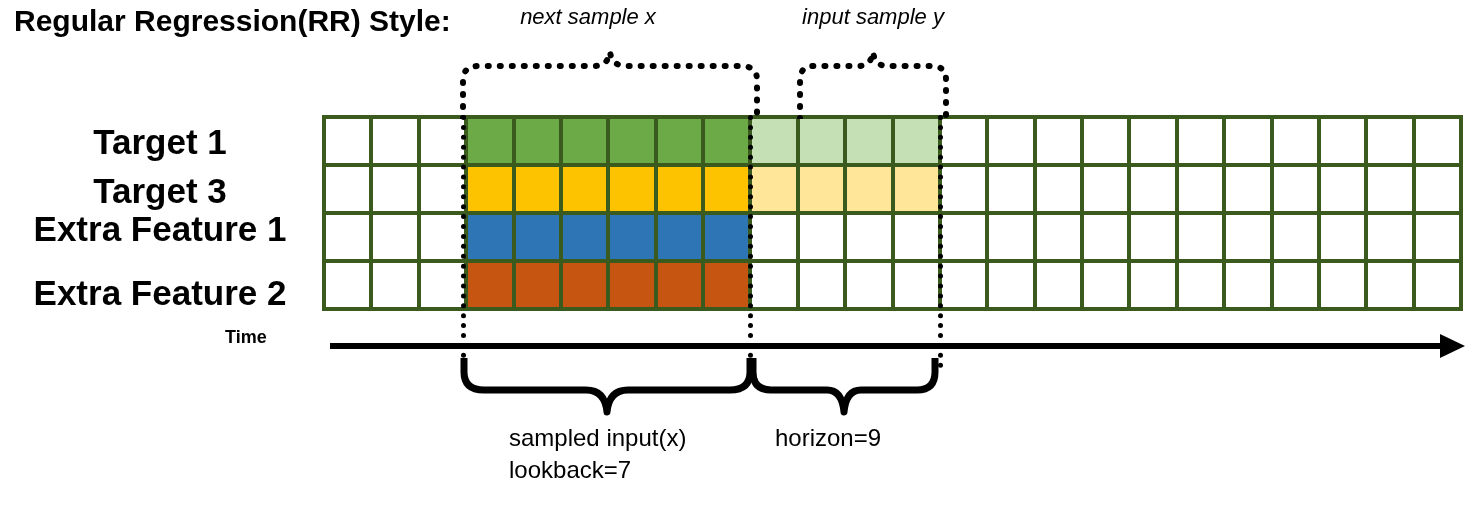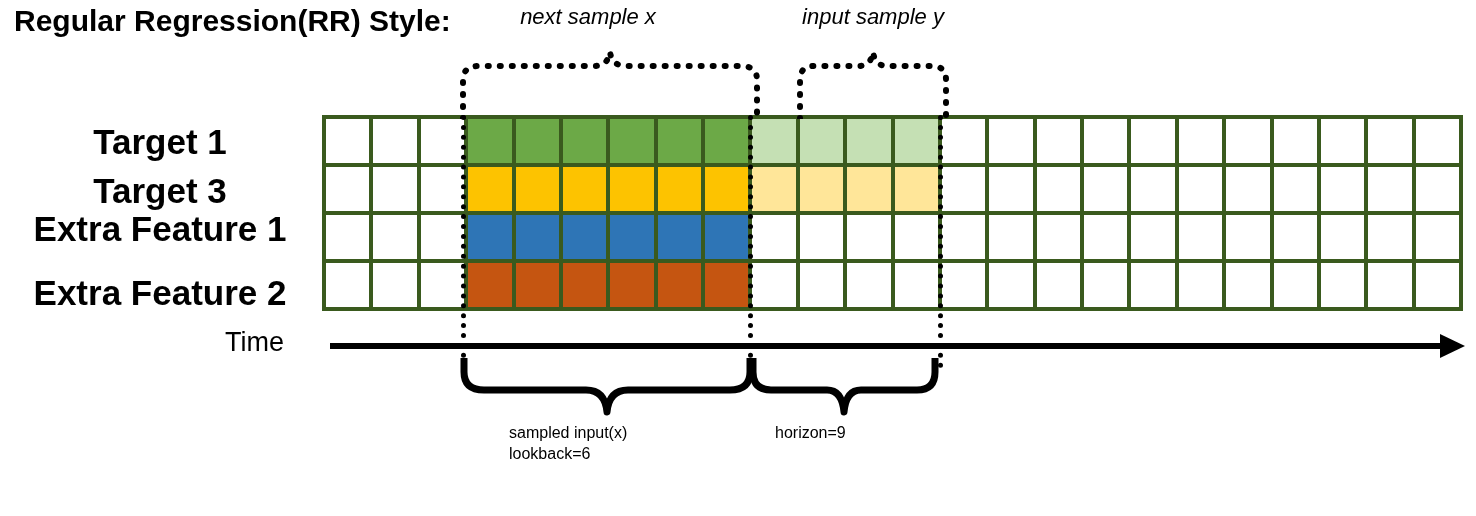--- a/index.html
+++ b/index.html
@@ -29,21 +29,21 @@
     box-sizing:border-box;
     padding:4px;
     gap:4px;
   }
   .grow{ display:flex; flex:1 1 0; gap:4px; }
   .cell{ flex:1 1 0; background:#ffffff; }
 
   
   #timelabel{
     position:absolute; left:225px; top:327px;
-    font-size:27px; font-weight:400; white-space:nowrap;
+    font-size:18px; font-weight:700; white-space:nowrap;
   }
   #axis{
     position:absolute; left:330px; top:343px;
     width:1128px; height:6px; background:#000;
   }
   #axishead{
     position:absolute; left:1440px; top:334px;
     width:0;height:0;
     border-top:12px solid transparent;
     border-bottom:12px solid transparent;
@@ -62,21 +62,21 @@
   .bracelabel{
     position:absolute; font-size:22px; font-style:italic;
     font-weight:400; white-space:nowrap; text-align:center;
   }
 
   
   .botbrace{ position:absolute; }
   .botbrace svg{ display:block; }
 
   .caption{
-    position:absolute; font-size:16px; font-weight:400;
+    position:absolute; font-size:24px; font-weight:400;
     line-height:1.32; white-space:nowrap;
   }
 </style>
 </head>
 <body>
 
 <div id="title">Regular Regression(RR) Style:</div>
 
 <div class="rowlabel" style="top:124px">Target 1</div>
 <div class="rowlabel" style="top:173px">Target 3</div>
@@ -220,18 +220,18 @@
 </div>
 
 <div class="botbrace" style="left:745px; top:358px;">
   <svg width="200" height="62" viewBox="0 0 200 62">
     <path d="M8,0 L8,14 Q8,32 26,32 L82,32 Q97,32 99,54 Q101,32 116,32 L172,32 Q190,32 190,14 L190,0" fill="none" stroke="#000" stroke-width="7" stroke-linecap="round" stroke-linejoin="round"></path>
   </svg>
 </div>
 
 <div class="caption" style="left:509px; top:422px;">
   <div>sampled input(x)</div>
-  <div>lookback=6</div>
+  <div>lookback=7</div>
 </div>
 
 <div class="caption" style="left:775px; top:422px;">
   <div>horizon=9</div>
 </div>
 
 </body></html>

